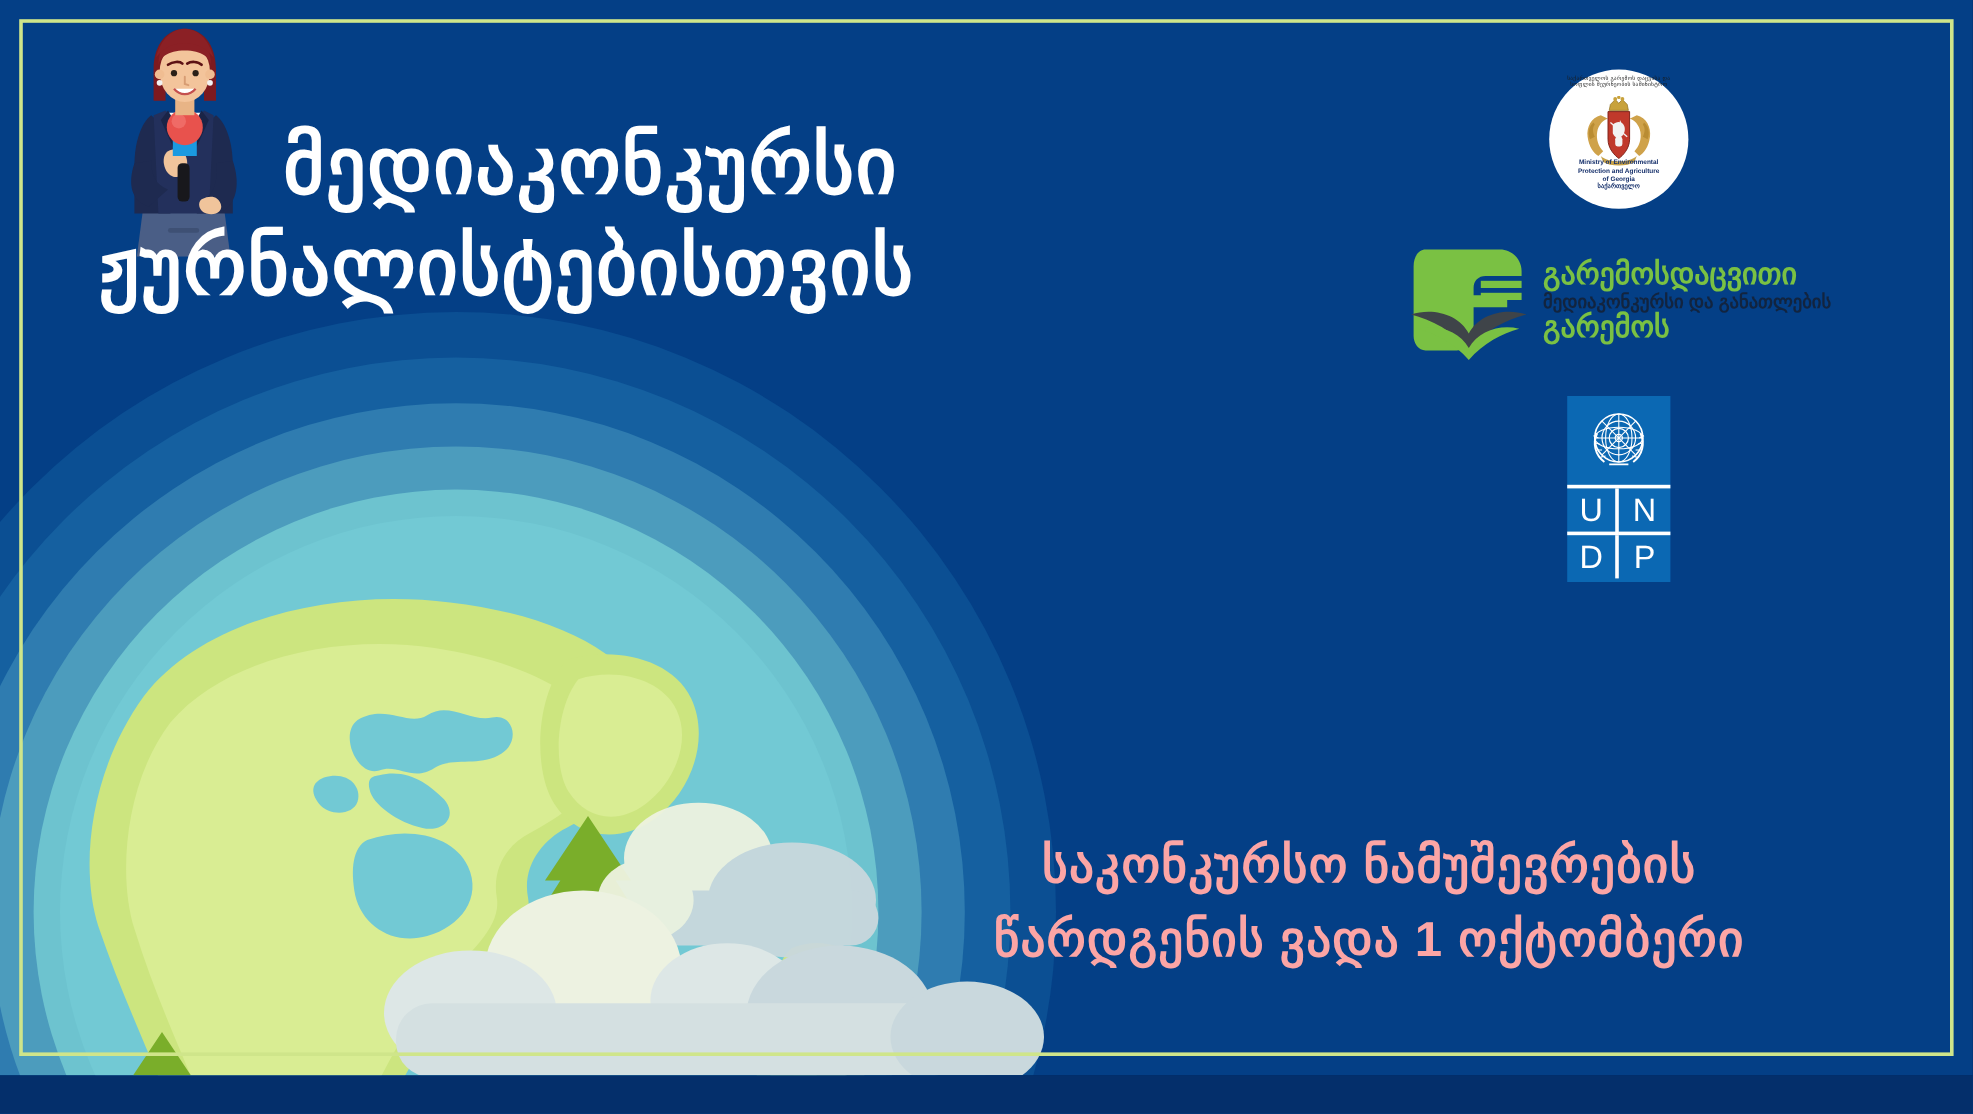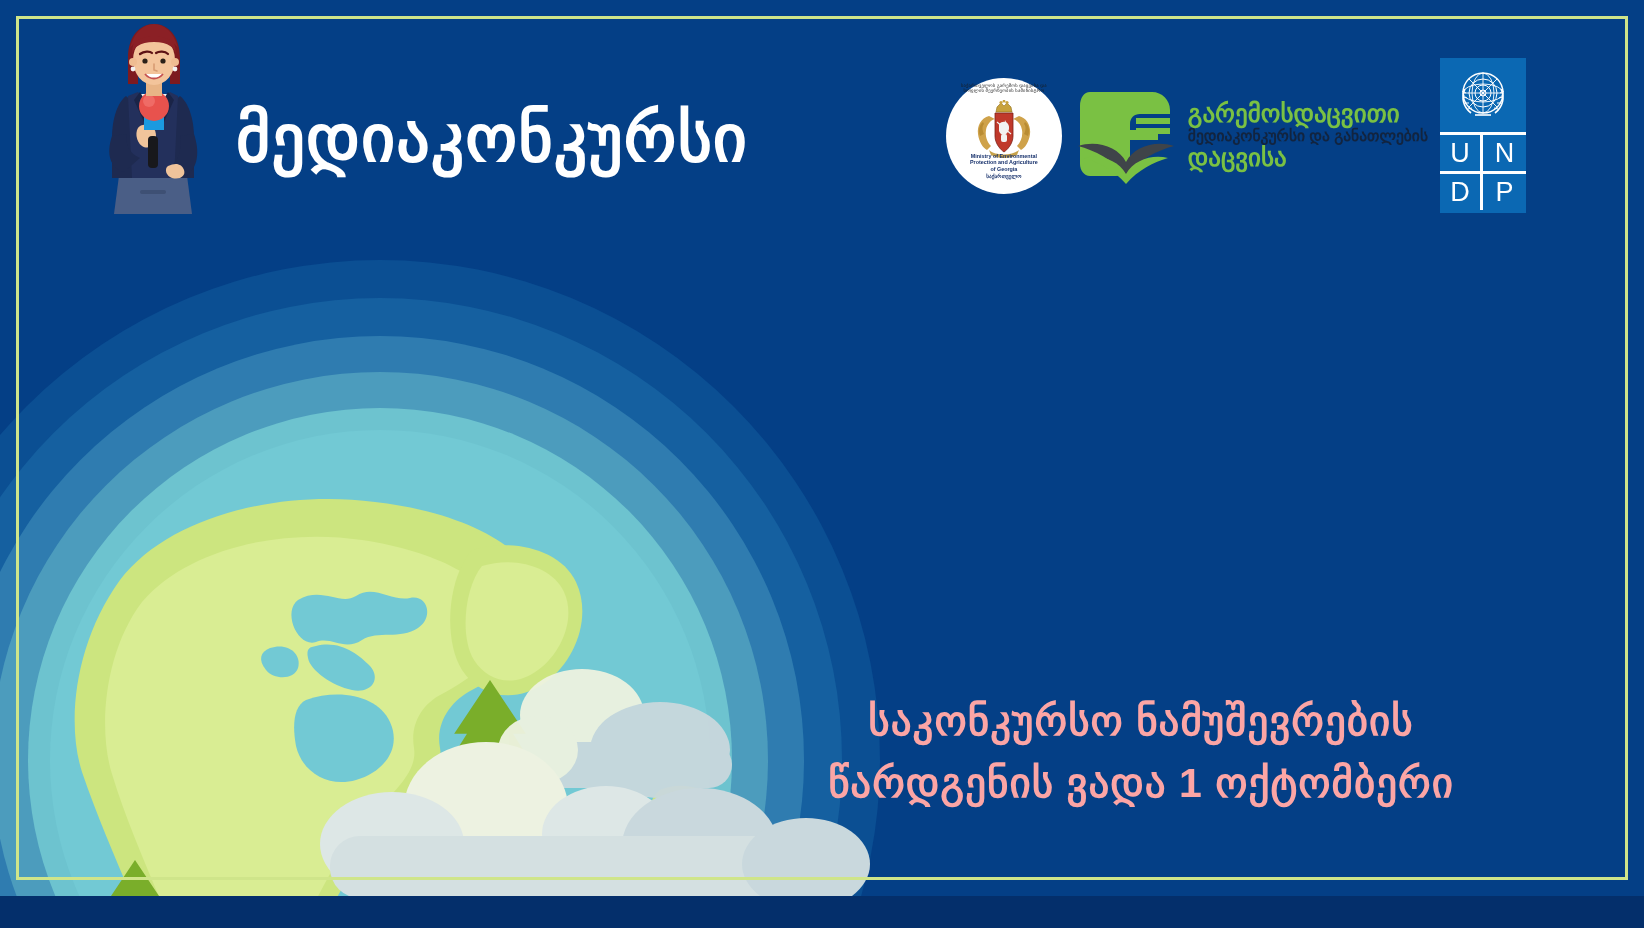--- a/index.html
+++ b/index.html
@@ -66,22 +66,23 @@
   }
   .title-line.second { margin-left: -154px; }
 
   
   .logos {
     position: absolute;
     right: 118px;
     top: 58px;
     display: flex;
     align-items: center;
-    gap: 12px;
+    gap: 26px;
     z-index: 25;
+    flex-direction: column;
   }
   .seal {
     width: 116px;
     height: 116px;
     border-radius: 50%;
     background: #ffffff;
     position: relative;
     flex: none;
   }
   .seal .seal-en {
@@ -384,20 +385,21 @@
 
       <path d="M72 46 L72 52 L75 53" stroke="#d79c73" stroke-width="1.6" fill="none" stroke-linecap="round"></path>
 
       <path d="M63 56 C68 62 76 62 81 56 Z" fill="#ffffff"></path>
       <path d="M63 56 C68 62 76 62 81 56" stroke="#c4504f" stroke-width="1.8" fill="none"></path>
     </svg>
   </div>
 
   <div class="title-block">
     <div class="title-line">მედიაკონკურსი</div>
+    <div class="title-line second">ჟურნალისტებისთვის</div>
   </div>
 
   <div class="logos">
 
     <div class="seal">
       <div class="seal-ka-arc">საქართველოს გარემოს დაცვისა და სოფლის მეურნეობის სამინისტრო</div>
       <svg class="crest" viewBox="0 0 66 62" xmlns="http://www.w3.org/2000/svg">
 
         <path d="M26 7 L30 3 L33 6 L36 3 L40 7 L41 12 L25 12 Z" fill="#c8a23c" stroke="#8f6f1e" stroke-width="0.6"></path>
         <circle cx="30" cy="2.5" r="1.6" fill="#c8a23c"></circle>
@@ -431,21 +433,21 @@
         <path d="M16 8 H78 C88 8 96 16 96 26 V30 H66 C60 30 56 34 56 40 V46 H84 V56 H56 V78
                  C56 86 50 92 42 92 H16 C10 92 6 86 6 80 V22 C6 14 10 8 16 8 Z" fill="#7ac143"></path>
         <rect x="62" y="34" width="34" height="6" fill="#7ac143"></rect>
         <rect x="62" y="44" width="34" height="6" fill="#7ac143"></rect>
         <path d="M4 62 C22 56 44 62 52 78 C60 62 82 56 100 62 C84 66 64 76 52 92 C40 76 20 66 4 62 Z" fill="#3f4449"></path>
         <path d="M10 74 C26 70 44 76 52 90 C60 76 78 70 94 74 C80 78 64 86 52 100 C40 86 24 78 10 74 Z" fill="#7ac143"></path>
       </svg>
       <div class="eiec-text">
         <div class="eiec-l1">გარემოსდაცვითი</div>
         <div class="eiec-l2">მედიაკონკურსი და განათლების</div>
-        <div class="eiec-l3">დაცვისა</div>
+        <div class="eiec-l3">გარემოს</div>
       </div>
     </div>
 
     <div class="undp">
       <div class="undp-emblem">
         <svg width="60" height="60" viewBox="0 0 60 60" xmlns="http://www.w3.org/2000/svg">
           <circle cx="30" cy="28" r="20" fill="none" stroke="#ffffff" stroke-width="1.4"></circle>
           <circle cx="30" cy="28" r="14" fill="none" stroke="#ffffff" stroke-width="1"></circle>
           <circle cx="30" cy="28" r="8" fill="none" stroke="#ffffff" stroke-width="1"></circle>
           <circle cx="30" cy="28" r="3" fill="none" stroke="#ffffff" stroke-width="1"></circle>

